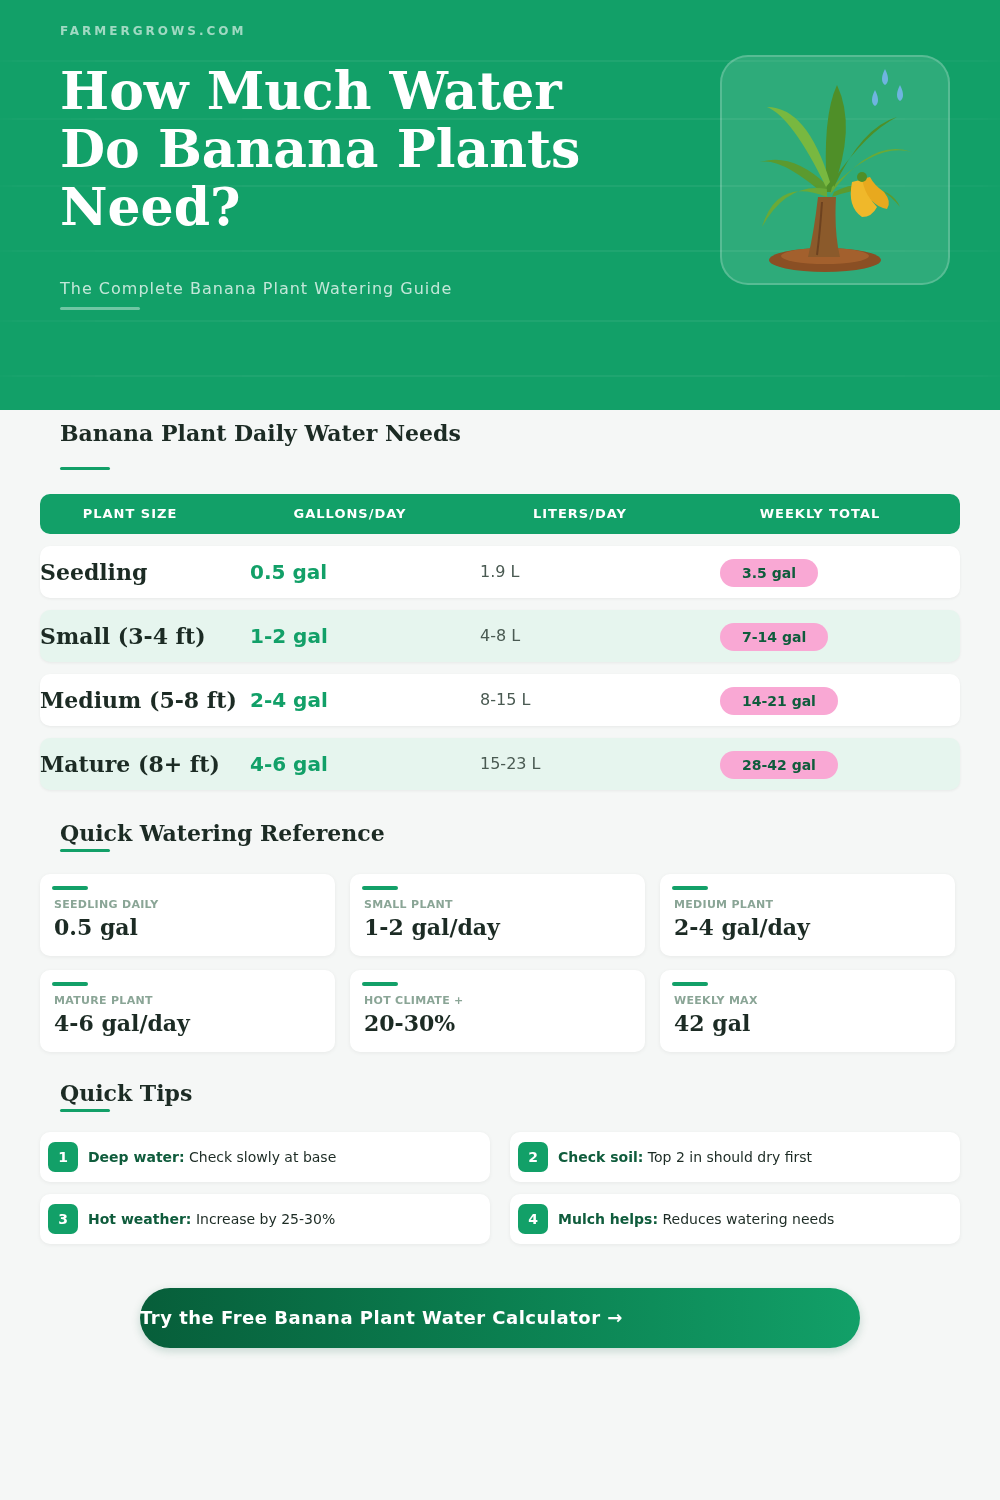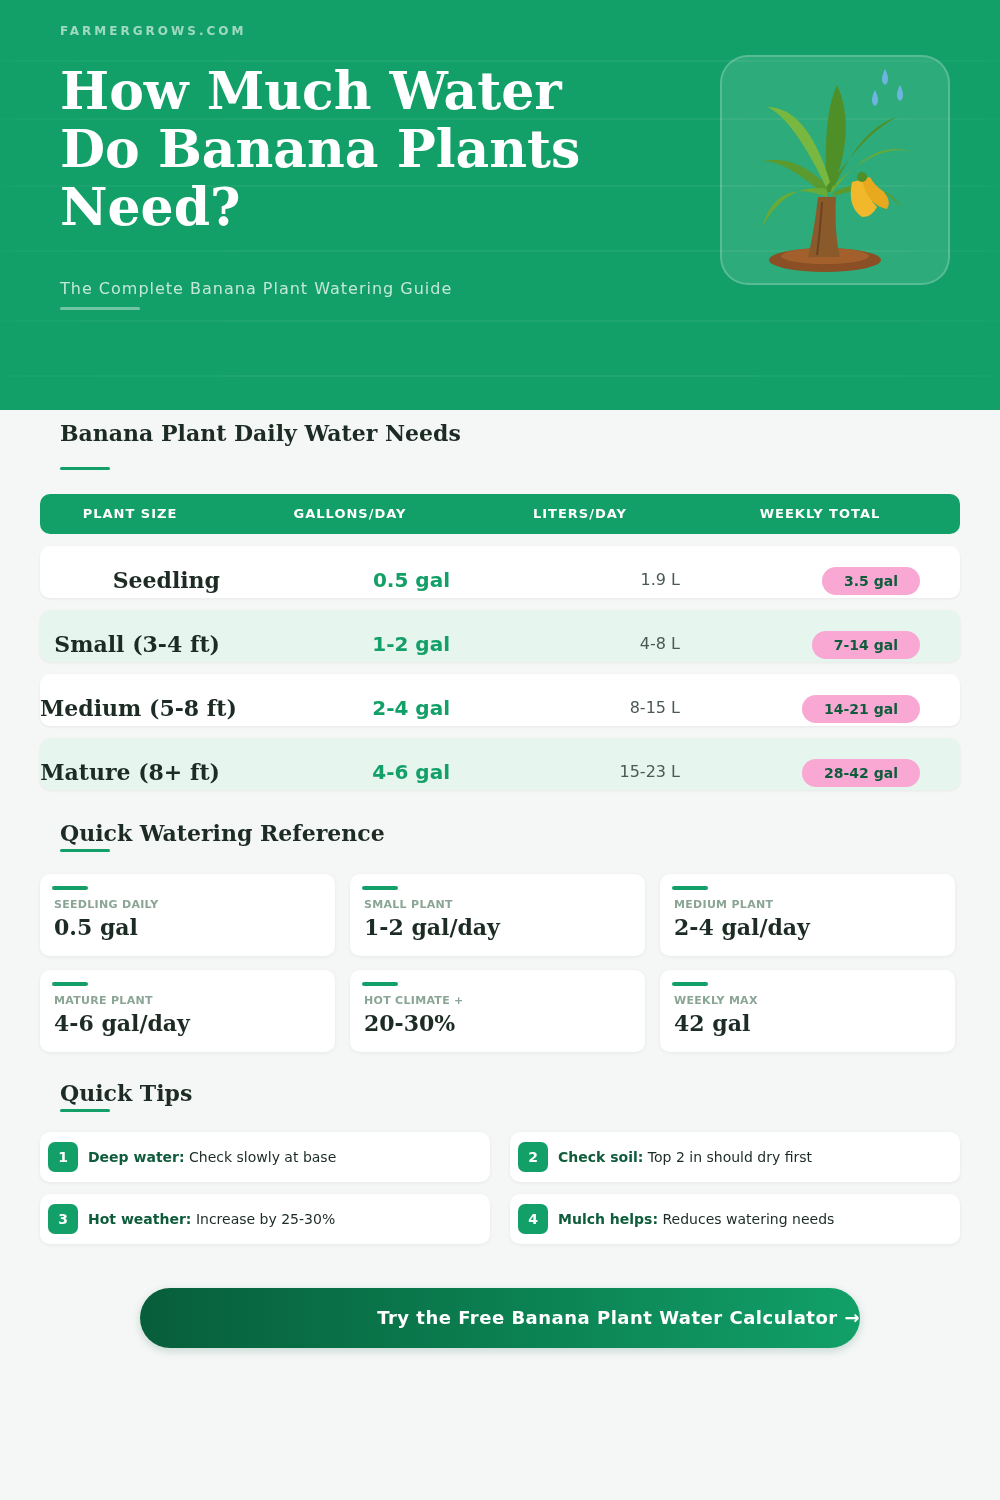--- a/index.html
+++ b/index.html
@@ -69,21 +69,21 @@
   .c3 { left: 440px; width: 200px; }
   .c4 { left: 680px; width: 200px; }
 
   .row {
     position: absolute; left: 40px; width: 920px; height: 52px;
     border-radius: 10px;
     box-shadow: 0 1px 3px rgba(0,0,0,0.06);
   }
   .row.white { background: #ffffff; }
   .row.mint { background: #e6f5ee; }
-  .cell { position: absolute; top: 8px; height: 52px; line-height: 52px; text-align: right; white-space: nowrap; }
+  .cell { position: absolute; top: 0; height: 52px; line-height: 52px; text-align: left; white-space: nowrap; }
   .cell.size {
     font-family: "DejaVu Serif", serif; font-weight: bold; font-size: 22px; color: #1c2b24;
   }
   .cell.gal { font-weight: bold; font-size: 20px; color: #12a068; }
   .cell.lit { font-size: 16px; color: #4a5a52; }
   .pill {
     display: inline-block; height: 28px; line-height: 28px; padding: 0 22px;
     border-radius: 14px; background: #f9a8d4;
     font-size: 14px; font-weight: bold; color: #0f5c3c;
     vertical-align: middle;
@@ -109,21 +109,21 @@
     font-size: 14px; font-weight: bold; text-align: center; line-height: 30px;
   }
   .tip .txt { position: absolute; left: 48px; top: 0; height: 50px; line-height: 50px; font-size: 14px; color: #1c2b24; white-space: nowrap; }
   .tip .txt b { color: #0f5c3c; }
 
   .cta {
     position: absolute; left: 140px; top: 1288px; width: 720px; height: 60px;
     border-radius: 30px;
     background: linear-gradient(90deg, #075e3a 0%, #0b7f50 50%, #12a068 100%);
     color: #ffffff; font-size: 18px; font-weight: bold; letter-spacing: 0.5px;
-    text-align: right; line-height: 60px; cursor: pointer;
+    text-align: left; line-height: 60px; cursor: pointer;
     box-shadow: 0 3px 10px rgba(10,90,60,0.2);
   }
 </style>
 </head>
 <body>
 
 <div class="hero">
   <div class="wave" style="top:60px"></div>
   <div class="wave" style="top:118px"></div>
   <div class="wave" style="top:185px"></div>

